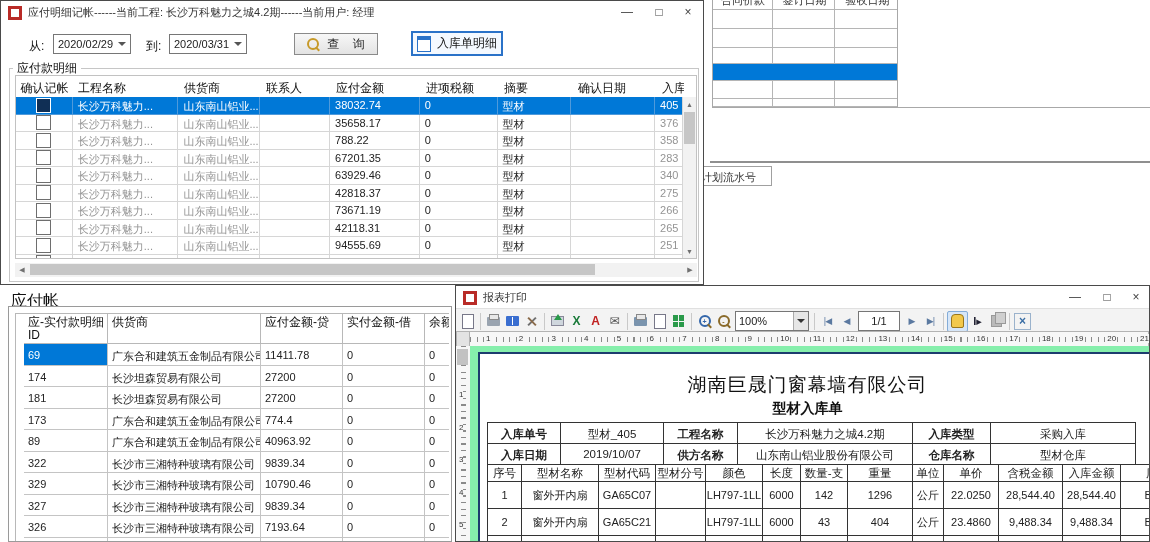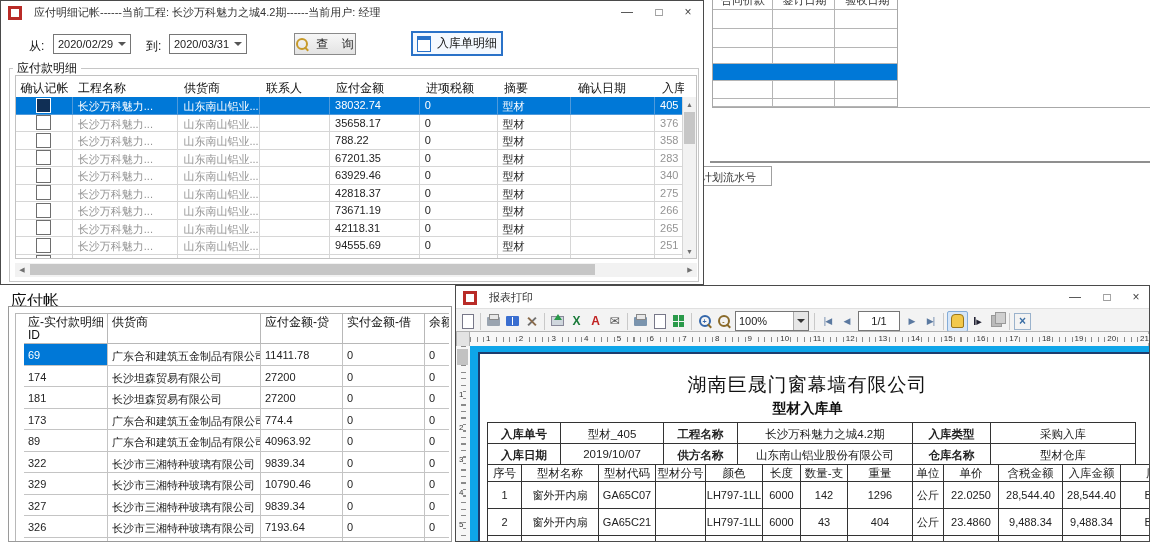--- a/index.html
+++ b/index.html
@@ -18,32 +18,32 @@
   #bg-longline{left:712px;top:107px;width:438px;height:1px;background:#a8a8a8;}
   #bg-divider{left:710px;top:161px;width:440px;height:2px;background:#8f8f8f;}
   #serial-box{left:698px;top:166px;width:74px;height:20px;border:1px solid #a0a0a0;background:#fff;
               font-size:11px;color:#333;padding:3px 2px;white-space:nowrap;overflow:hidden;}
 
   
   #win-main{left:0;top:0;width:704px;height:285px;background:#fff;border:1px solid #4a4a4a;z-index:3;}
   .titlebar{position:absolute;left:0;top:0;right:0;height:23px;background:#fff;display:flex;align-items:center;}
   .appico{width:14px;height:14px;margin-left:7px;background:#b92b27;position:relative;flex:0 0 auto;}
   .appico:after{content:"";position:absolute;left:3px;top:3px;right:3px;bottom:3px;background:#fff;}
-  .ttext{font-size:11px;color:#333;margin-left:12px;white-space:nowrap;overflow:hidden;}
+  .ttext{font-size:11px;color:#333;margin-left:6px;white-space:nowrap;overflow:hidden;}
   .wbtns{margin-left:auto;display:flex;}
   .wbtn{width:32px;height:21px;text-align:center;font-size:12px;color:#444;line-height:21px;}
   .wbtn.close{width:26px;}
   #win-main .wbtns{margin-right:2px;}
 
   .lbl{font-size:12px;color:#111;}
   .combo{border:1px solid #767676;background:#fff;height:20px;font-size:11px;display:flex;align-items:center;}
   .combo .val{padding-left:4px;flex:1;}
   .combo .drop{width:16px;height:100%;display:flex;align-items:center;justify-content:center;}
   .tri-down{width:0;height:0;border-left:4px solid transparent;border-right:4px solid transparent;border-top:4px solid #555;}
-  #btn-query{left:293px;top:32px;width:62px;height:22px;border:1px solid #8a8a8a;background:linear-gradient(#f7f7f7,#e3e3e3);
+  #btn-query{left:293px;top:32px;width:84px;height:22px;border:1px solid #8a8a8a;background:linear-gradient(#f7f7f7,#e3e3e3);
              display:flex;align-items:center;justify-content:center;font-size:12px;color:#222;}
   .mag{width:8px;height:8px;border:2px solid #c79a2a;border-radius:50%;position:relative;margin-right:8px;flex:0 0 auto;}
   .mag:after{content:"";position:absolute;width:5px;height:2px;background:#c79a2a;transform:rotate(45deg);left:6px;top:8px;}
   #btn-inbound{left:410px;top:30px;width:92px;height:25px;border:2px solid #2a72c8;background:#f4f9ff;
                display:flex;align-items:center;justify-content:center;font-size:12px;color:#111;}
   .winico{width:12px;height:11px;border:1px solid #2a72c8;border-top:4px solid #2a72c8;background:#fff;margin-right:6px;flex:0 0 auto;}
 
   #grp-detail{left:8px;top:67px;width:690px;height:214px;border:1px solid #c6c6c6;}
   #grp-detail-label{left:12px;top:59px;background:#fff;padding:0 4px;font-size:12px;color:#111;}
 
@@ -125,21 +125,21 @@
   #hruler:before{content:"";position:absolute;left:0;top:5px;height:5px;width:100%;
                  background:repeating-linear-gradient(to right,#8a8a8a 0 1px,transparent 1px 6.54px);}
   .hnum{position:absolute;top:2px;font-size:8px;color:#333;background:#f7f7f7;padding:0 1px;}
   #ruler-corner{position:absolute;left:0;top:45px;width:13px;height:15px;background:#e3e3e3;border:1px solid #b3b3b3;}
   #vruler{position:absolute;left:0;top:60px;width:14px;bottom:0;background:#f7f7f7;border-right:1px solid #b3b3b3;}
   #vruler:before{content:"";position:absolute;top:0;left:5px;width:5px;height:100%;
                  background:repeating-linear-gradient(to bottom,#8a8a8a 0 1px,transparent 1px 6.5px);}
   .vnum{position:absolute;left:3px;font-size:8px;color:#333;background:#f7f7f7;}
   #vthumb2{position:absolute;left:1px;top:3px;width:11px;height:16px;background:#c2c2c2;z-index:1;}
 
-  #preview{position:absolute;left:14px;top:60px;right:0;bottom:0;background:#0ea5e9;}
+  #preview{position:absolute;left:14px;top:60px;right:0;bottom:0;background:#86efac;}
   #rpt-page{position:absolute;left:8px;top:6px;width:762px;height:520px;background:#fff;border:2px solid #1d3c6e;}
   #rpt-company{position:absolute;left:0;top:18px;width:655px;text-align:center;font-size:19px;color:#111;letter-spacing:1px;}
   #rpt-formtitle{position:absolute;left:0;top:46px;width:655px;text-align:center;font-size:14px;font-weight:bold;color:#111;}
   #rpt-info{position:absolute;left:7px;top:68px;border-left:1px solid #333;border-top:1px solid #333;}
   .irow{display:flex;}
   .icell{box-sizing:border-box;height:21px;border-right:1px solid #333;border-bottom:1px solid #333;
          font-size:11.5px;text-align:center;padding-top:4px;white-space:nowrap;overflow:hidden;}
   .icell.lab{font-weight:bold;}
   .i0{width:73px}.i1{width:103px}.i2{width:74px}.i3{width:175px}.i4{width:78px}.i5{width:145px}
   #rpt-items{position:absolute;left:7px;top:110px;border-left:1px solid #333;border-top:1px solid #333;}

